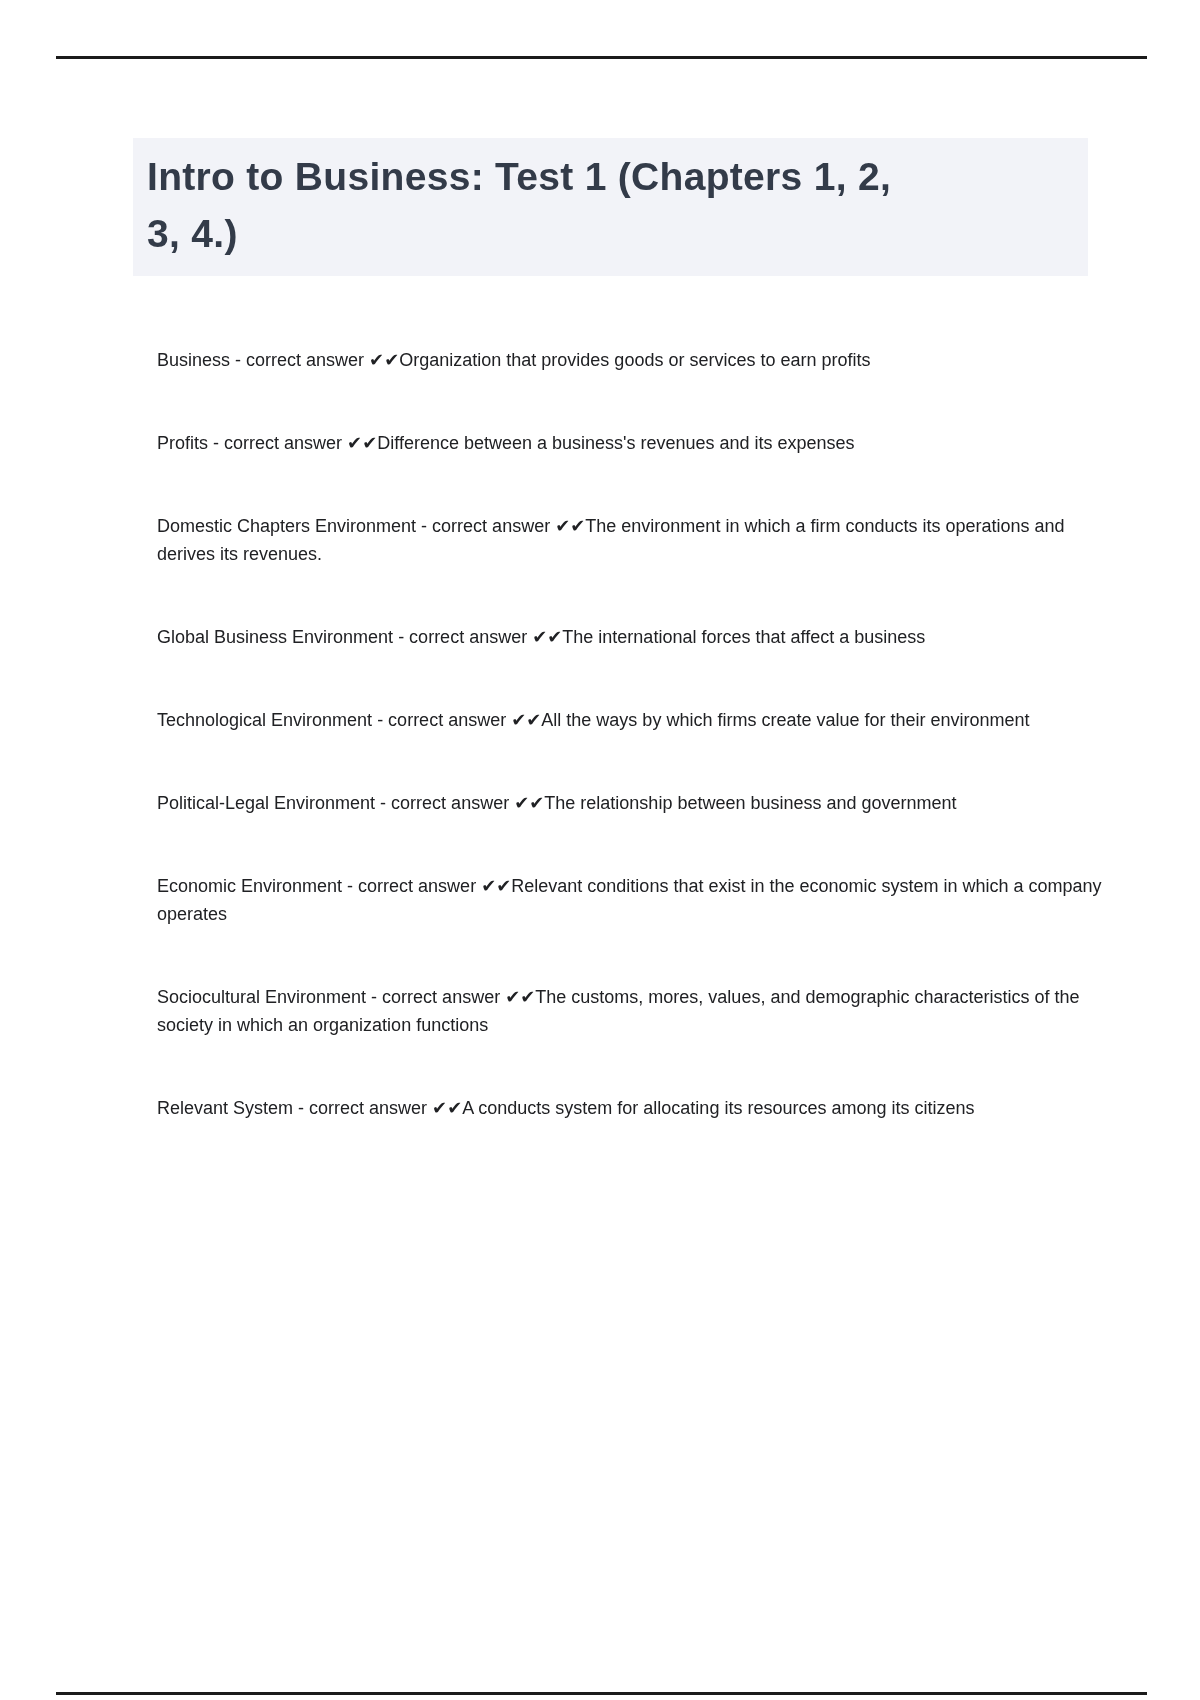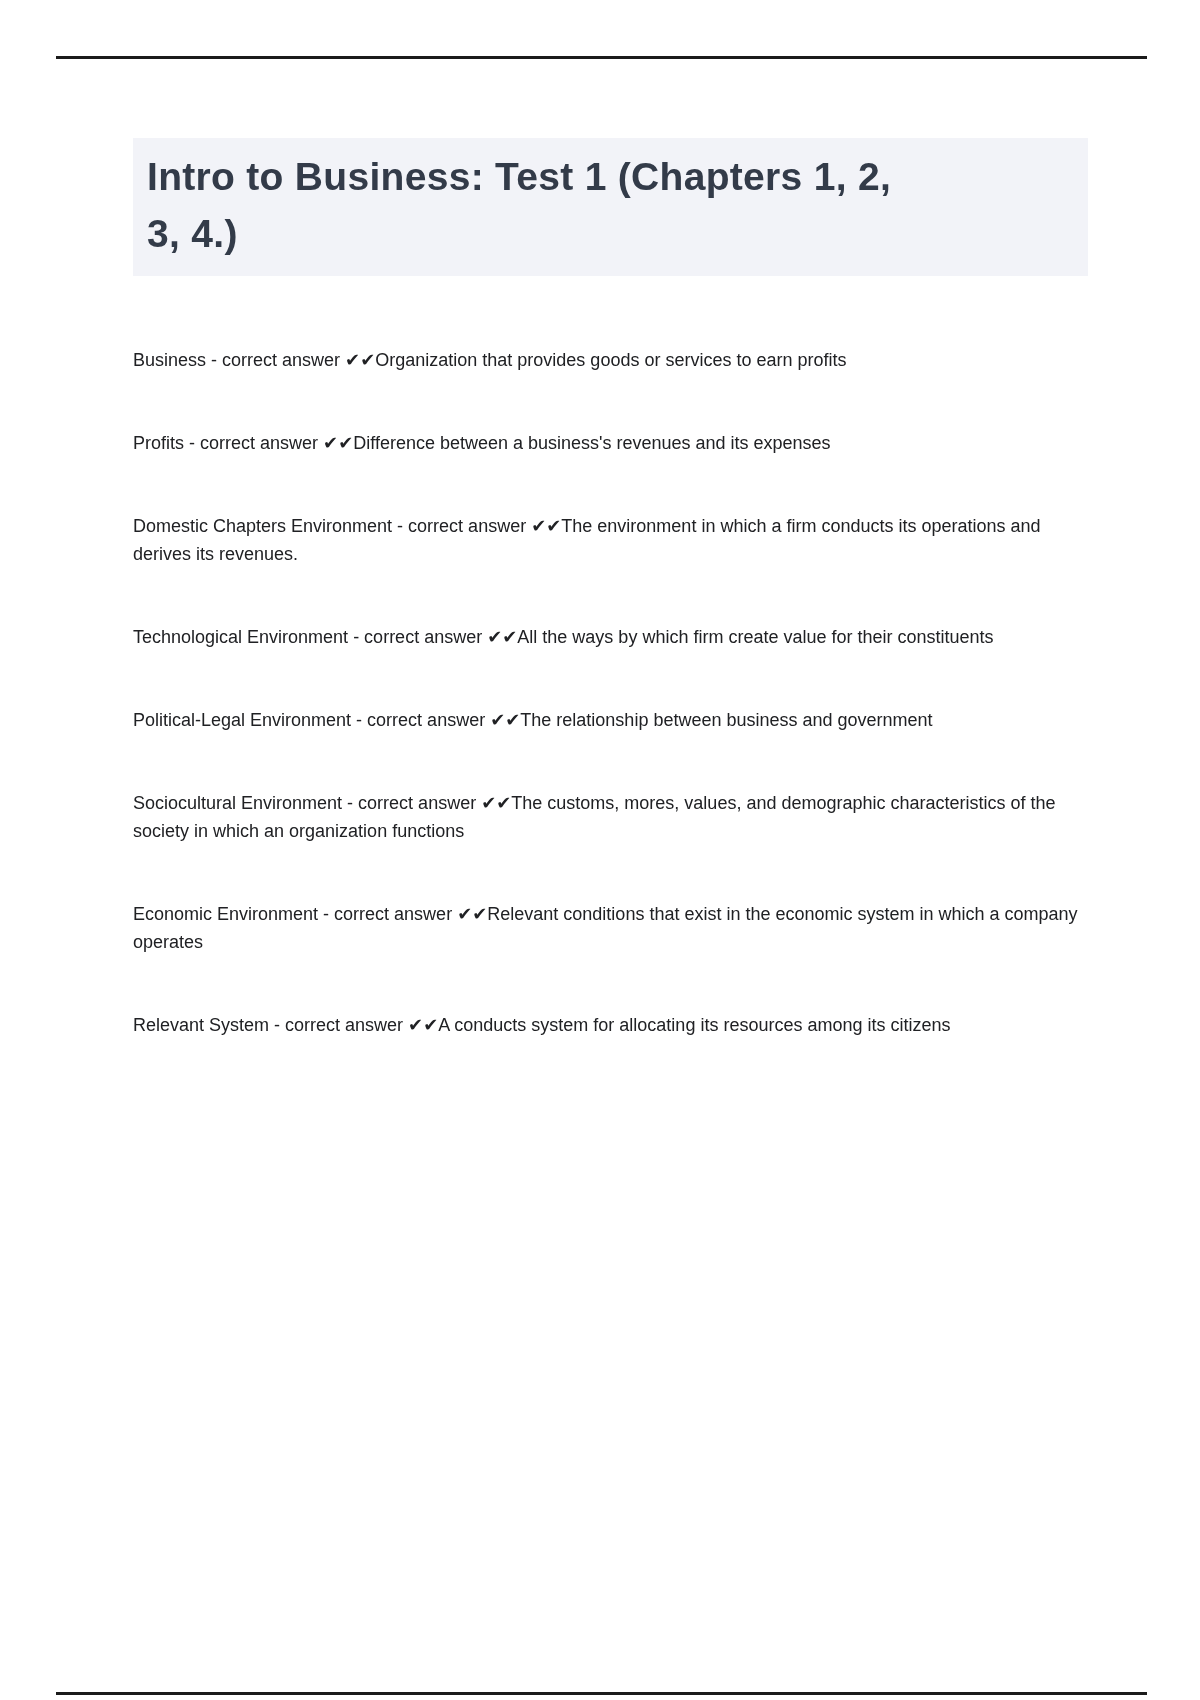--- a/index.html
+++ b/index.html
@@ -38,20 +38,21 @@
     color: #333b49;
     letter-spacing: 0.3px;
   }
   h1.doc-title .title-line { white-space: nowrap; }
   .qa-list {
     margin-top: 70px;
     width: 960px;
     font-size: 18px;
     line-height: 28px;
     color: #202124;
+    margin-left: 24px;
   }
   .qa-entry { margin: 0 0 55px 0; }
   .qa-term, .qa-sep, .qa-def { color: #202124; }
 </style>
 </head>
 <body>
 
 <div class="page">
 
   <div class="rule top-rule"></div>
@@ -61,28 +62,29 @@
     <h1 class="doc-title"><span class="title-line">Intro to Business: Test 1 (Chapters 1, 2,</span><br><span class="title-line">3, 4.)</span></h1>
 
     <div class="qa-list">
   <p class="qa-entry"><span class="qa-term">Business</span><span class="qa-sep"> - correct answer ✔✔</span><span class="qa-def">Organization that provides goods or services to earn profits</span></p>
 
   <p class="qa-entry"><span class="qa-term">Profits</span><span class="qa-sep"> - correct answer ✔✔</span><span class="qa-def">Difference between a business's revenues and its expenses</span></p>
 
 
   <p class="qa-entry"><span class="qa-term">Domestic Chapters Environment</span><span class="qa-sep"> - correct answer ✔✔</span><span class="qa-def">The environment in which a firm conducts its operations and derives its revenues.</span></p>
 
+  <p class="qa-entry"><span class="qa-term">Global Business Environment</span><span class="qa-sep"> - correct answer ✔✔</span><span class="qa-def">The international forces that affect a business</span></p>
 
-  <p class="qa-entry"><span class="qa-term">Technological Environment</span><span class="qa-sep"> - correct answer ✔✔</span><span class="qa-def">All the ways by which firm create value for their constituents</span></p>
+  <p class="qa-entry"><span class="qa-term">Technological Environment</span><span class="qa-sep"> - correct answer ✔✔</span><span class="qa-def">All the ways by which firms create value for their environment</span></p>
 
   <p class="qa-entry"><span class="qa-term">Political-Legal Environment</span><span class="qa-sep"> - correct answer ✔✔</span><span class="qa-def">The relationship between business and government</span></p>
 
+  <p class="qa-entry"><span class="qa-term">Economic Environment</span><span class="qa-sep"> - correct answer ✔✔</span><span class="qa-def">Relevant conditions that exist in the economic system in which a company operates</span></p>
+
   <p class="qa-entry"><span class="qa-term">Sociocultural Environment</span><span class="qa-sep"> - correct answer ✔✔</span><span class="qa-def">The customs, mores, values, and demographic characteristics of the society in which an organization functions</span></p>
-
-  <p class="qa-entry"><span class="qa-term">Economic Environment</span><span class="qa-sep"> - correct answer ✔✔</span><span class="qa-def">Relevant conditions that exist in the economic system in which a company operates</span></p>
 
   <p class="qa-entry"><span class="qa-term">Relevant System</span><span class="qa-sep"> - correct answer ✔✔</span><span class="qa-def">A conducts system for allocating its resources among its citizens</span></p>
 </div>
 
   </div>
 
   <div class="rule bottom-rule"></div>
 
 </div>
 

